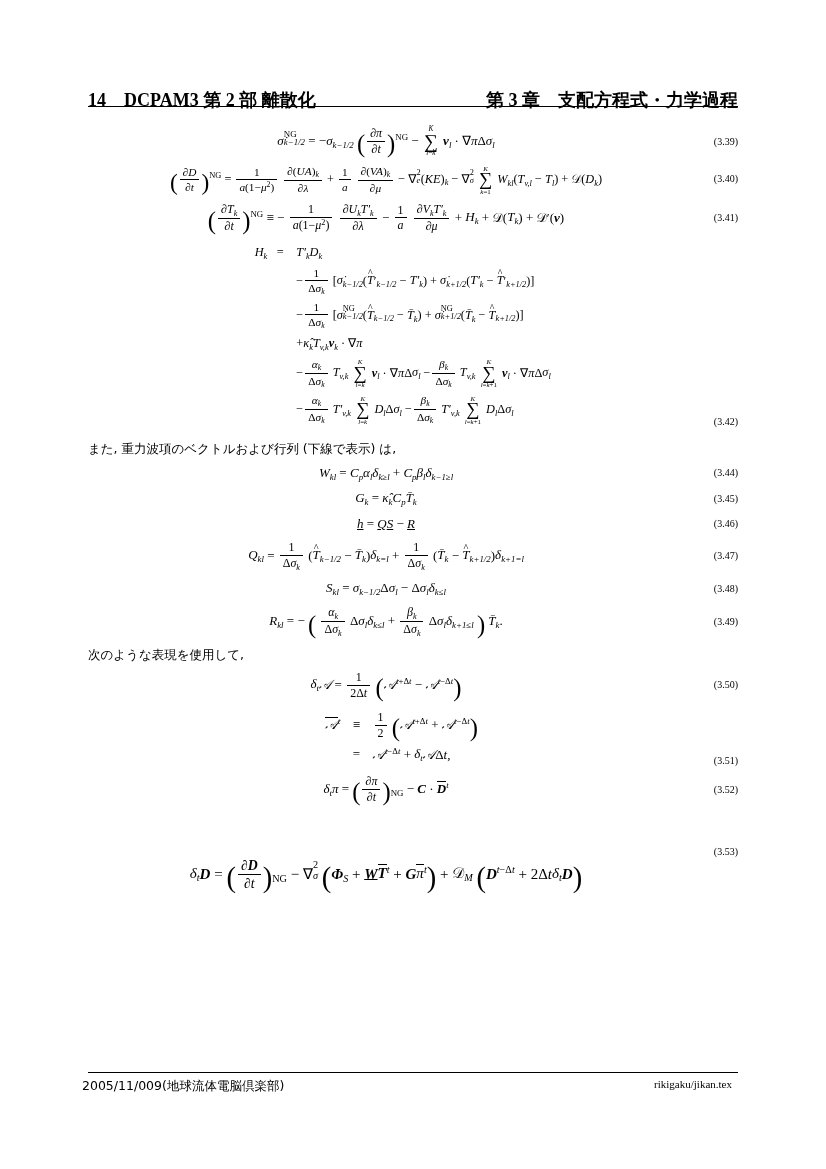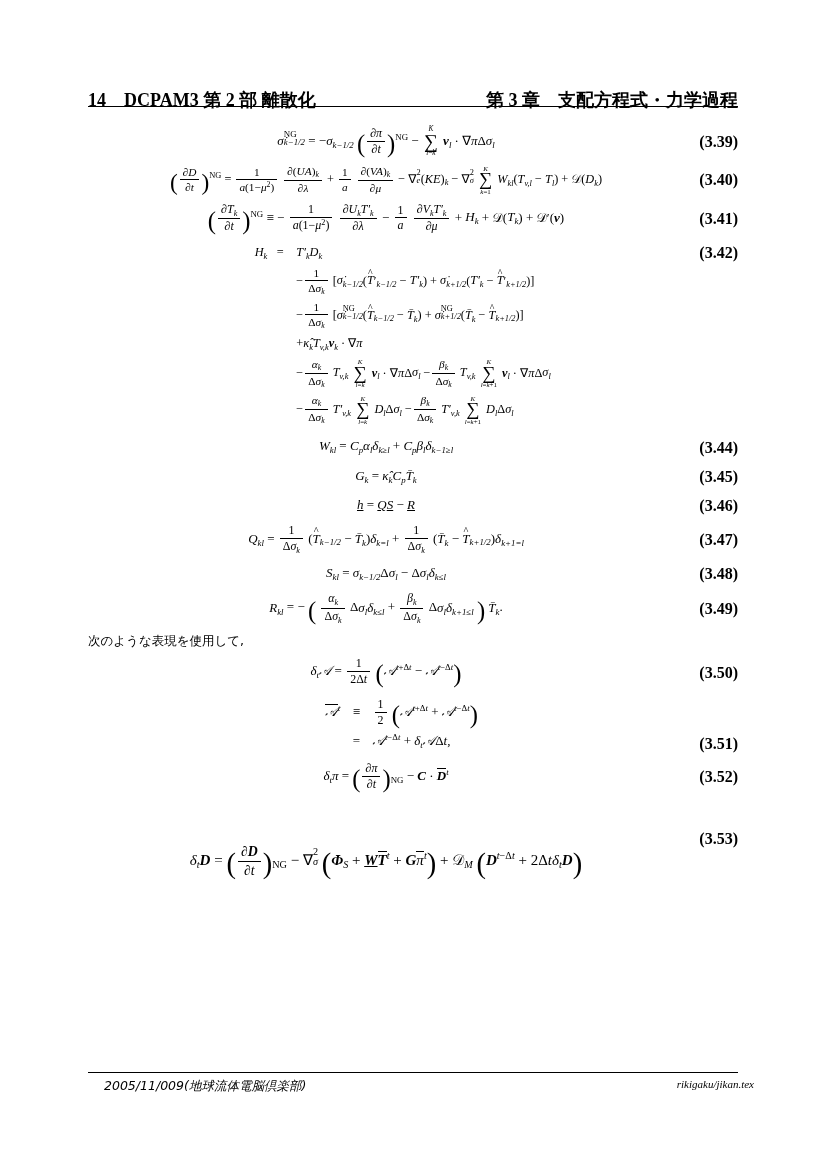--- a/index.html
+++ b/index.html
@@ -51,27 +51,26 @@
   .rule-bot {
     position: absolute;
     left: 88px;
     top: 1072px;
     width: 650px;
     border-top: 1px solid #000;
     height: 0;
   }
   .footline {
     position: absolute;
-    left: 104px;
+    left: 82px;
     top: 1078px;
     width: 650px;
     font-size: 11px;
     display: flex;
     justify-content: space-between;
-    font-style: italic;
   }
   
   .body {
     position: absolute;
     left: 88px;
     top: 120px;
     width: 650px;
     font-size: 13px;
     line-height: 1.45;
   }
@@ -82,22 +81,21 @@
     margin: 6px 0;
   }
   .eqrow .eqbody {
     flex: 1 1 auto;
     text-align: center;
     font-family: "Liberation Serif", serif;
   }
   .eqrow .eqnum {
     flex: 0 0 54px;
     text-align: right;
-    font-size: 16px;
-    font-weight: bold;
+    font-size: 10px;
   }
   .para {
     margin: 10px 0 4px 0;
     font-size: 13.5px;
   }
   
   .m { font-style: italic; font-family: "Liberation Serif", serif; }
   .up { font-style: normal; }
   .bold { font-weight: bold; font-style: italic; }
   .frac {
@@ -198,21 +196,21 @@
         <span class="frac"><span class="num">1</span><span class="den"><span class="m">a</span>(1−<span class="m">μ</span><span class="sup">2</span>)</span></span>
         <span class="frac"><span class="num"><span class="m">∂U<span class="sub">k</span>T′<span class="sub">k</span></span></span><span class="den"><span class="m">∂λ</span></span></span>
         −
         <span class="frac"><span class="num">1</span><span class="den"><span class="m">a</span></span></span>
         <span class="frac"><span class="num"><span class="m">∂V<span class="sub">k</span>T′<span class="sub">k</span></span></span><span class="den"><span class="m">∂μ</span></span></span>
         + <span class="m">H<span class="sub">k</span></span> + 𝒟(<span class="m">T<span class="sub">k</span></span>) + 𝒟′(<span class="bold">v</span>)
       </div>
       <div class="eqnum">(<span>3.41</span>)</div>
     </div>
 
-    <div class="eqrow" style="align-items:flex-start;">
+    <div class="eqrow" style="align-items:flex-end;">
       <div class="eqbody" style="text-align:center; font-size:12.3px;">
         <span class="align-block">
           <span class="align-row">
             <span class="lhs"><span class="m">H<span class="sub">k</span></span></span><span class="rel">=</span>
             <span class="m">T′<span class="sub">k</span>D<span class="sub">k</span></span>
           </span>
           <span class="align-row">
             <span class="lhs"></span><span class="rel"></span>
             −<span class="frac"><span class="num">1</span><span class="den">Δ<span class="m">σ<span class="sub">k</span></span></span></span>
             [<span class="m">σ̇<span class="sub">k−1/2</span></span>(<span class="hatbox"><span class="hat">^</span><span class="m">T</span></span>′<span class="sub m">k−1/2</span> − <span class="m">T′<span class="sub">k</span></span>) + <span class="m">σ̇<span class="sub">k+1/2</span></span>(<span class="m">T′<span class="sub">k</span></span> − <span class="hatbox"><span class="hat">^</span><span class="m">T</span></span>′<span class="sub m">k+1/2</span>)]
@@ -246,20 +244,21 @@
             −<span class="frac"><span class="num"><span class="m">β<span class="sub">k</span></span></span><span class="den">Δ<span class="m">σ<span class="sub">k</span></span></span></span>
             <span class="m">T′<span class="sub">v,k</span></span>
             <span class="sum"><span class="lim"><span class="m">K</span></span><span class="sig">∑</span><span class="lim"><span class="m">l</span>=<span class="m">k</span>+1</span></span>
             <span class="m">D<span class="sub">l</span></span>Δ<span class="m">σ<span class="sub">l</span></span>
           </span>
         </span>
       </div>
       <div class="eqnum">(<span>3.42</span>)</div>
     </div>
 
+    <div class="para jp">また, 重力波項のベクトルおよび行列 (下線で表示) は,</div>
 
 
     <div class="eqrow">
       <div class="eqbody">
         <span class="m">W<span class="sub">kl</span></span> = <span class="m">C<span class="sub">p</span>α<span class="sub">l</span>δ<span class="sub">k≥l</span></span> + <span class="m">C<span class="sub">p</span>β<span class="sub">l</span>δ<span class="sub">k−1≥l</span></span>
       </div>
       <div class="eqnum">(<span>3.44</span>)</div>
     </div>
 
     <div class="eqrow">

